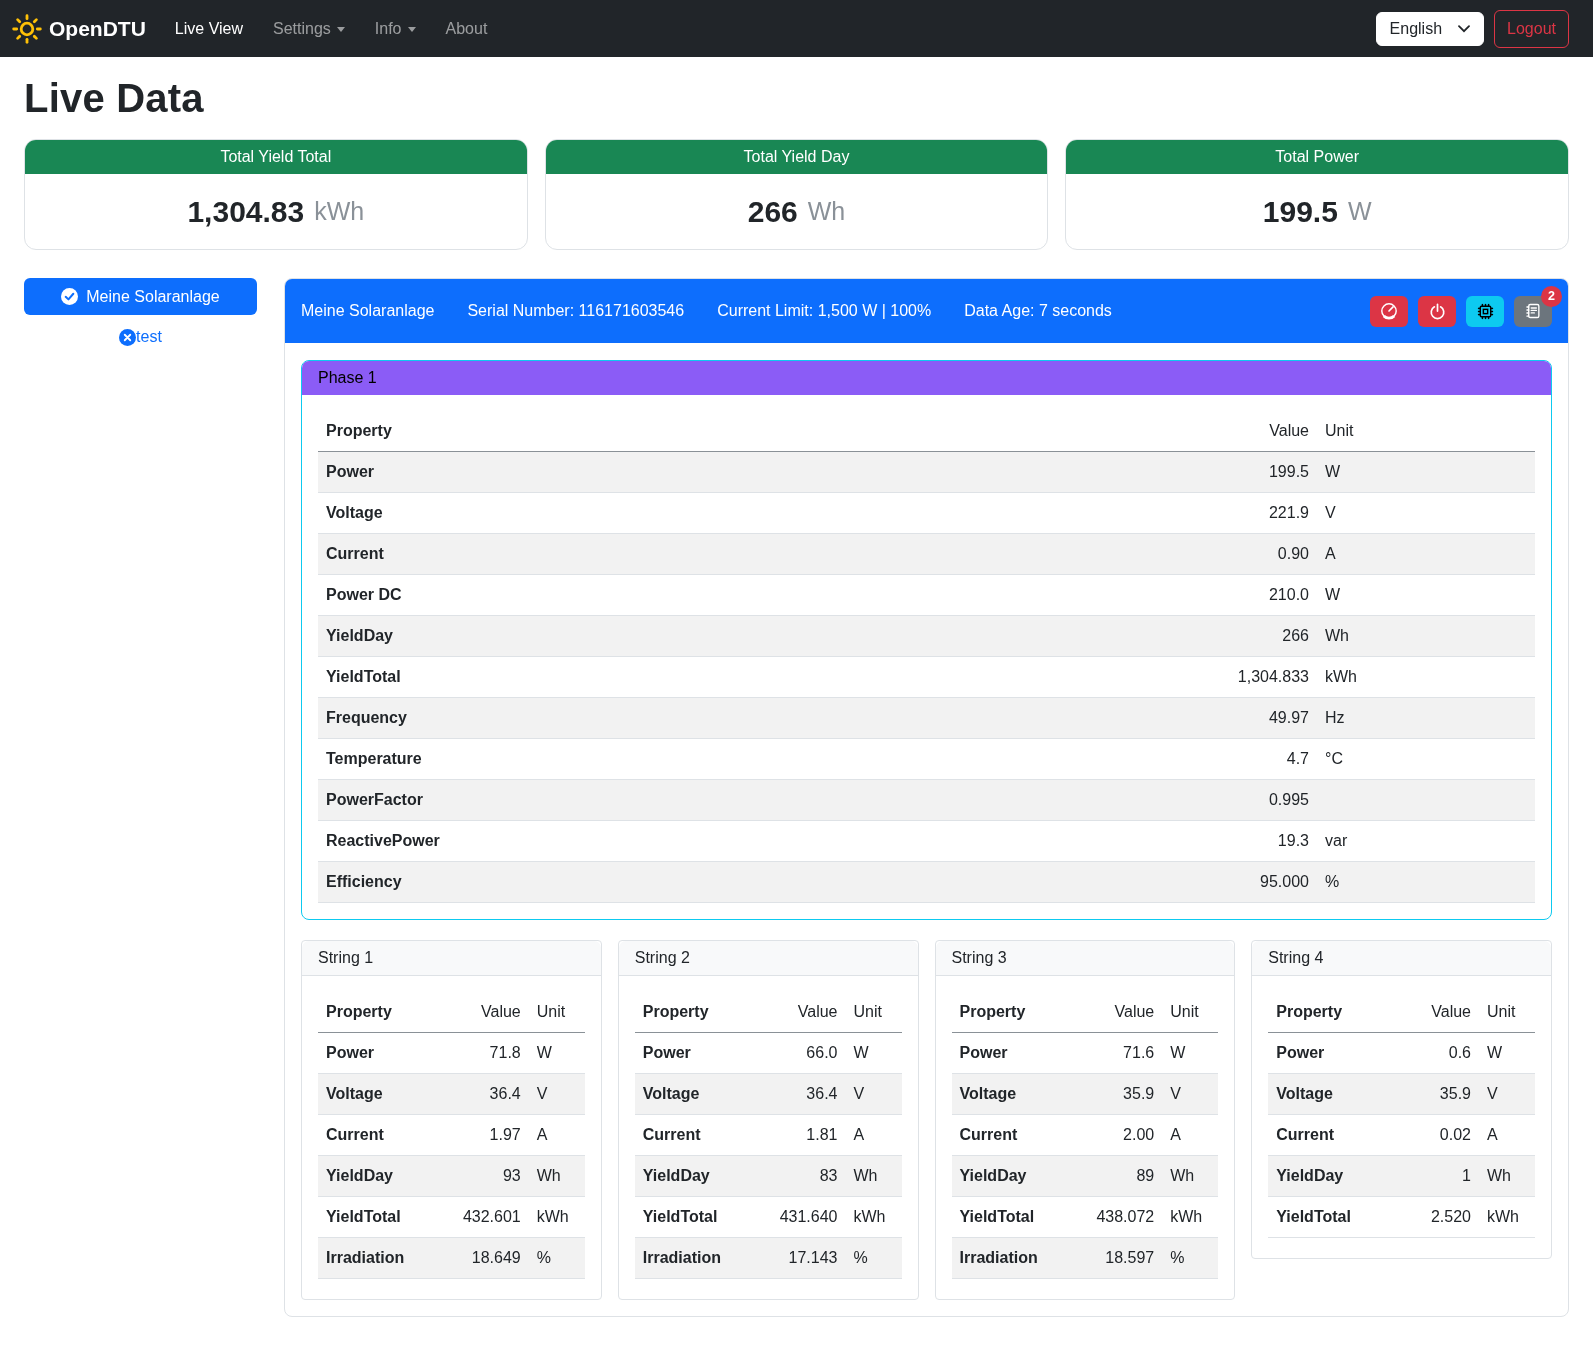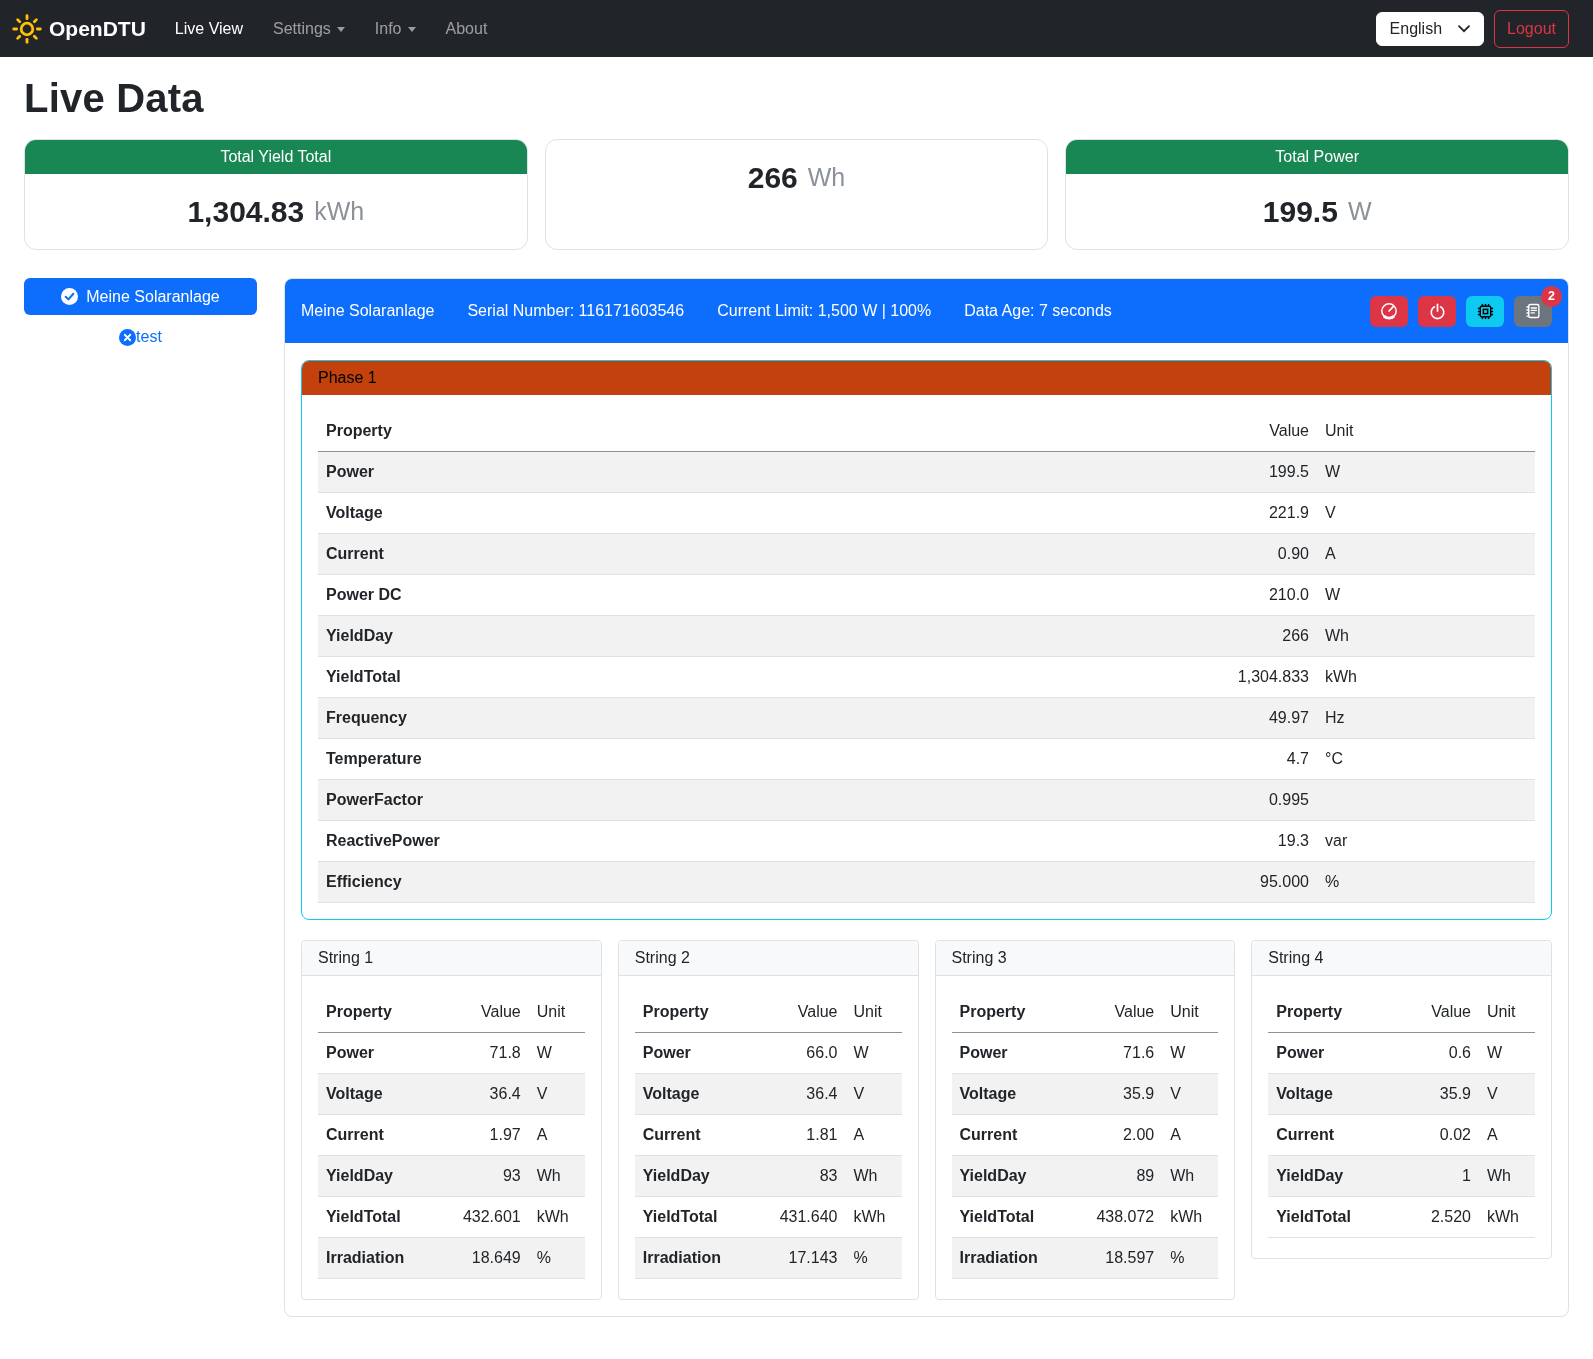--- a/index.html
+++ b/index.html
@@ -63,21 +63,21 @@
   .icon-btn.info-btn { background: #0dcaf0; color: #000; }
   .icon-btn.secondary { background: #6c757d; color: #fff; }
   .badge-dot { position: absolute; top: -10px; right: -10px; width: 21px; height: 21px; border-radius: 50%;
                background: #dc3545; color: #fff; font-size: 12.5px; font-weight: 700;
                display: flex; align-items: center; justify-content: center; }
 
   .inverter-body { padding: 17px 16px 16px; }
 
   
   .phase-card { border: 1px solid #0dcaf0; border-radius: 8px; overflow: hidden; margin-bottom: 20px; background: #fff; }
-  .phase-header { background: #c2410c; color: #000; padding: 8px 16px; }
+  .phase-header { background: #8b5cf6; color: #000; padding: 8px 16px; }
   .phase-body { padding: 16px; }
 
   
   .t-row { display: flex; align-items: center; min-height: 41px; border-bottom: 1px solid #dee2e6; }
   .t-row.t-head { border-bottom: 1px solid #8a9197; }
   .t-row.striped { background: #f2f2f2; }
   .t-cell { padding: 8px; }
   .t-head .t-cell { font-weight: 700; }
   .t-cell.c0 { flex: 1; font-weight: 700; }
   .t-cell.c1 { text-align: right; }
@@ -140,20 +140,21 @@
 
   <div class="summary-row">
     <div class="summary-card">
       <div class="hdr">Total Yield Total</div>
       <div class="bdy">
         <span class="summary-value">1,304.83</span>
         <span class="summary-unit">kWh</span>
       </div>
     </div>
     <div class="summary-card">
+      <div class="hdr">Total Yield Day</div>
       <div class="bdy">
         <span class="summary-value">266</span>
         <span class="summary-unit">Wh</span>
       </div>
     </div>
     <div class="summary-card">
       <div class="hdr">Total Power</div>
       <div class="bdy">
         <span class="summary-value">199.5</span>
         <span class="summary-unit">W</span>

